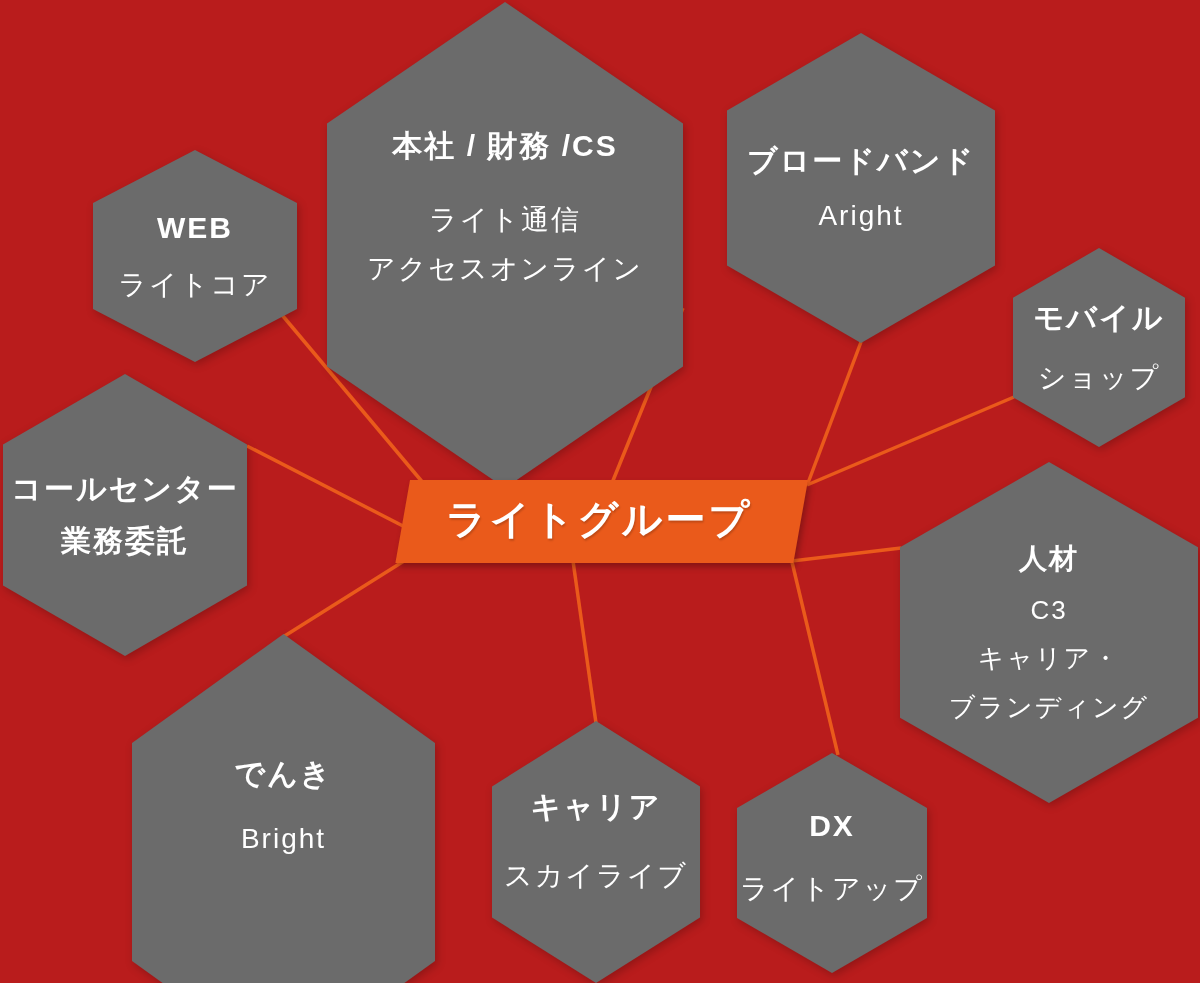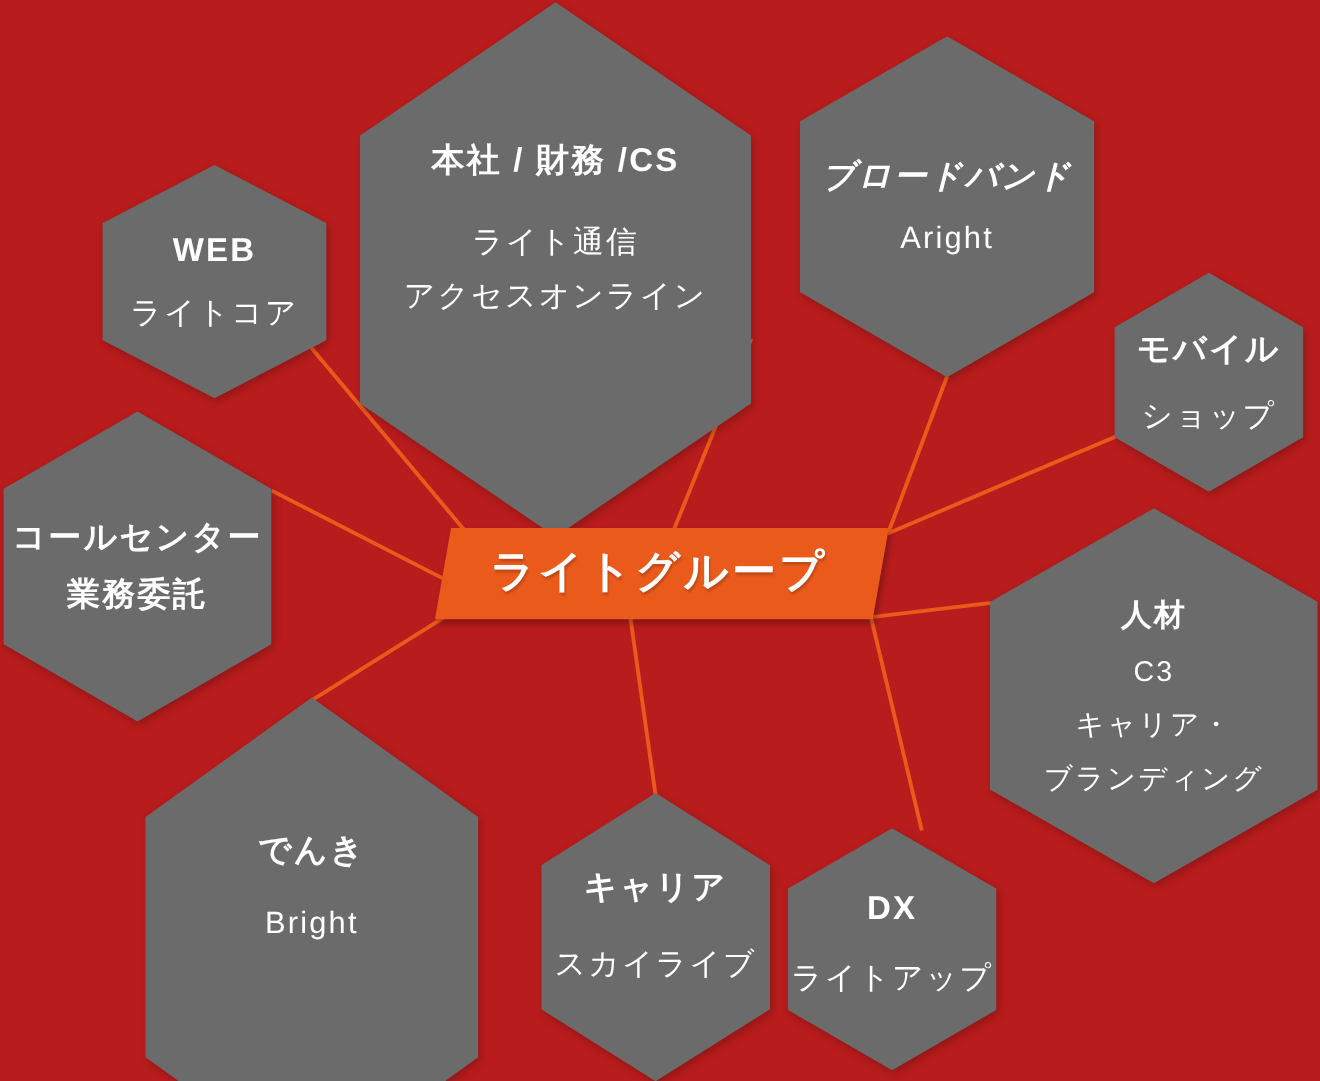--- a/index.html
+++ b/index.html
@@ -21,35 +21,35 @@
   .hex-wrap .hex{position:relative;left:0;top:0;width:100%;height:100%;}
   .hex .title{font-weight:bold;font-size:30px;letter-spacing:2px;line-height:1.35;}
   .hex .sub{font-size:28px;letter-spacing:2px;line-height:1.4;margin-top:10px;}
   
   #wrap-headquarters{left:327px;top:2px;width:356px;height:410px;}
   #hex-headquarters{padding-bottom:76px;}
   #hex-headquarters .title{margin-bottom:24px;}
   #wrap-web{left:93px;top:150px;width:204px;height:212px;}
   #hex-web .title{margin-bottom:6px;}
   #wrap-broadband{left:727px;top:33px;width:268px;height:310px;}
-  #hex-broadband .title{margin-bottom:4px;font-style:italic;}
+  #hex-broadband .title{margin-bottom:4px;}
   #wrap-mobile{left:1013px;top:248px;width:172px;height:199px;}
   #hex-mobile .title{margin-bottom:10px;}
   #wrap-callcenter{left:3px;top:374px;width:244px;height:282px;}
   #hex-callcenter .title2{margin-top:12px;}
   #wrap-hr{left:900px;top:462px;width:298px;height:341px;}
   #hex-hr .title{font-size:28px;margin-bottom:2px;}
   #hex-hr .sub{font-size:26px;margin-top:12px;}
   #wrap-denki{left:132px;top:634px;width:303px;height:344px;}
   #hex-denki{padding-bottom:92px;}
   #hex-denki .title{margin-bottom:14px;}
   #wrap-shop{left:492px;top:721px;width:208px;height:240px;}
   #hex-shop{padding-bottom:22px;}
   #hex-shop .title{margin-bottom:18px;}
-  #wrap-dx{left:716px;top:753px;width:190px;height:208px;}
+  #wrap-dx{left:737px;top:753px;width:190px;height:208px;}
   #hex-dx{padding-bottom:12px;}
   #hex-dx .title{margin-bottom:12px;}
   
   #center-band{
     position:absolute;z-index:3;left:410px;top:480px;width:398px;height:83px;
     background:#ea5a1b;transform:skewX(-10deg);transform-origin:top left;
     box-shadow:3px 4px 6px rgba(0,0,0,0.28);
   }
   #center-label{
     position:absolute;z-index:4;left:400px;top:480px;width:398px;height:78px;

